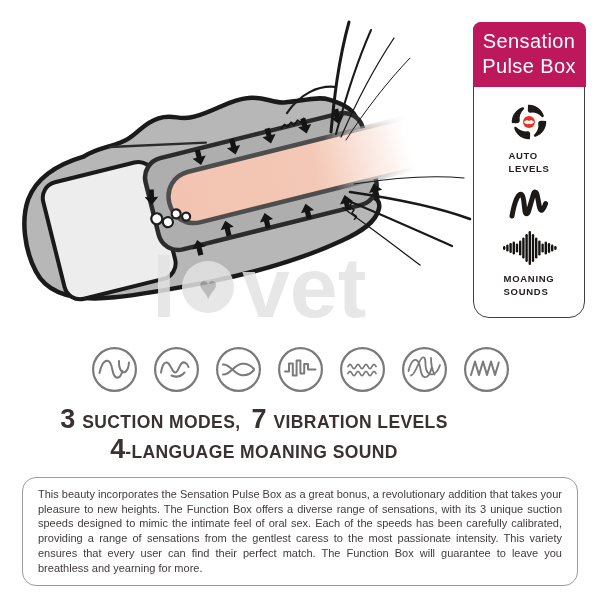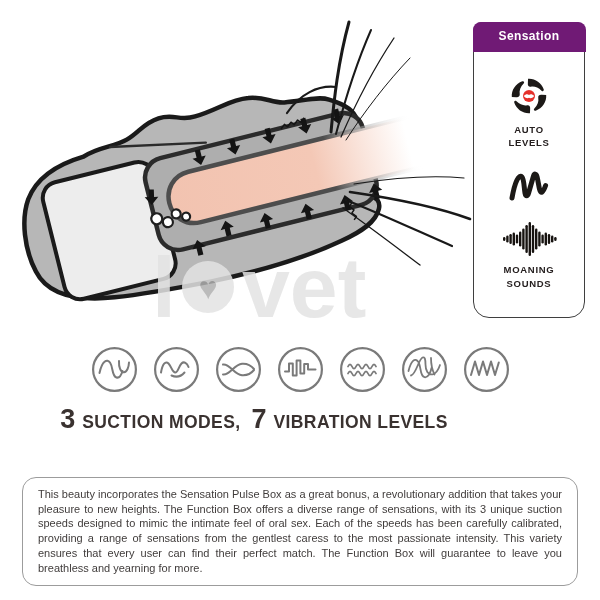--- a/index.html
+++ b/index.html
@@ -8,32 +8,32 @@
     font-family:"Liberation Sans", sans-serif;
   }
   .illus{position:absolute;left:0;top:0;}
   
   .panel{
     position:absolute;left:473px;top:22px;width:112px;height:296px;
     background:#fff;border:1.5px solid #3f3f3f;border-radius:9px 9px 16px 16px;
     box-sizing:border-box;display:flex;flex-direction:column;
   }
   .panel-header{
-    background:#701a75;color:#fff;text-align:center;
+    background:#be185d;color:#fff;text-align:center;
     margin:-1.5px -1.5px 0 -1.5px;padding:7px 0 8px;
     border-radius:8px 8px 0 0;
-    font-size:12px;font-weight:bold;line-height:1.25;letter-spacing:.4px;
+    font-size:20px;font-weight:normal;line-height:1.25;letter-spacing:.4px;
   }
   .panel-body{
     flex:1;display:flex;flex-direction:column;justify-content:space-evenly;
     align-items:center;padding:4px 0 8px;
   }
   .feature{display:flex;flex-direction:column;align-items:center;}
   .feature-label{
-    margin-top:6px;text-align:center;font-size:9.5px;font-weight:700;
+    margin-top:6px;text-align:left;font-size:9.5px;font-weight:700;
     letter-spacing:.7px;line-height:1.4;color:#262020;
   }
   
   .modes{position:absolute;left:0;top:346px;width:600px;display:flex;justify-content:center;gap:15px;}
   
   .headline{position:absolute;left:0;top:406px;width:508px;text-align:center;color:#3a3230;font-weight:700;}
   .hl-line{line-height:27px;white-space:nowrap;}
   .hl-num{font-size:27px;}
   .hl-num.sp{margin-right:7px;}
   .hl-txt{font-size:17.5px;letter-spacing:.4px;}
@@ -128,20 +128,21 @@
     </g>
     <g fill="none" stroke="#141414" stroke-width="1.5" stroke-linejoin="round">
       <path d="M281,129 l3.4,-4.6 l3.2,2.4 l3.4,-4.6 l3.2,2.4 l3.4,-4.6 l3.2,2.4 l3.4,-4.6"></path>
       <path d="M347,200 l4.6,3.2 l-2.2,3.4 l4.6,3.2 l-2.2,3.4 l4.6,3.2 l-2.2,3.4"></path>
     </g>
   </svg>
 
   <div class="panel">
     <div class="panel-header">
       <div>Sensation</div>
+      <div>Pulse Box</div>
     </div>
     <div class="panel-body">
 
       <div class="feature">
         <svg width="42" height="42" viewBox="0 0 44 44" aria-label="auto-suction-swirl-lips-icon">
           <path id="blade" fill="#1c1917" d="M21,4 C28,3.4 35,8 37.4,15 C37.9,16.6 36.4,17.6 35.1,16.4 C31.6,13 27.6,11.6 24,12.3 C21.6,12.7 20.5,10.9 20.8,8.6 Z"></path>
           <use href="#blade" transform="rotate(90 22 22)"></use>
           <use href="#blade" transform="rotate(180 22 22)"></use>
           <use href="#blade" transform="rotate(270 22 22)"></use>
           <circle cx="22" cy="22" r="6.3" fill="#e5302a"></circle>
@@ -232,19 +233,22 @@
         <circle cx="23.5" cy="23.5" r="21.4" stroke-width="2.2"></circle>
         <path stroke-width="2" d="M8,29 L12,15.5 L16,29 L20,15.5 L24,29 L28,15.5 L32,29 L35.8,16.5"></path>
       </g>
     </svg>
   </div>
 
   <div class="headline">
     <div class="hl-line">
       <span class="hl-num sp">3</span><span class="hl-txt sp">SUCTION MODES,</span><span class="hl-num sp">7</span><span class="hl-txt">VIBRATION LEVELS</span>
     </div>
+    <div class="hl-line">
+      <span class="hl-num">4</span><span class="hl-txt">-LANGUAGE MOANING SOUND</span>
+    </div>
   </div>
 
   <div class="desc">
     <p>This beauty incorporates the Sensation Pulse Box as a great bonus, a revolutionary addition that takes your pleasure to new heights. The Function Box offers a diverse range of sensations, with its 3 unique suction speeds designed to mimic the intimate feel of oral sex. Each of the speeds has been carefully calibrated, providing a range of sensations from the gentlest caress to the most passionate intensity. This variety ensures that every user can find their perfect match. The Function Box will guarantee to leave you breathless and yearning for more.</p>
   </div>
 
 </div>
 
 </body></html>

